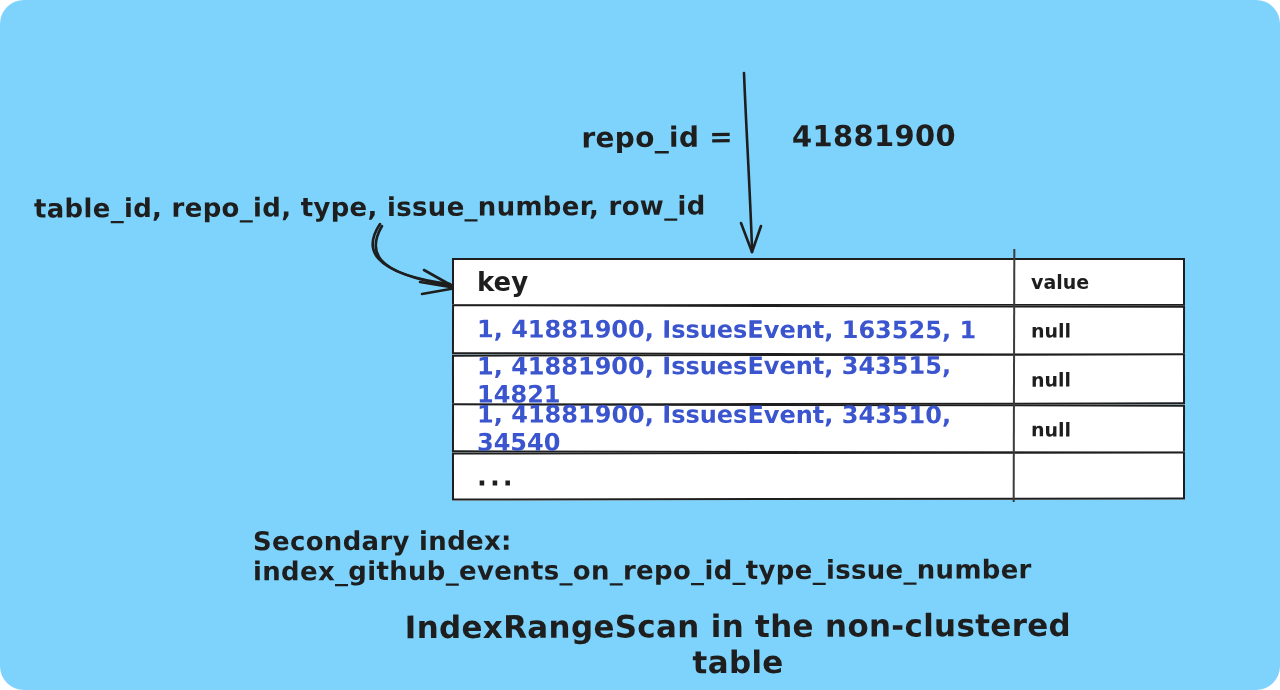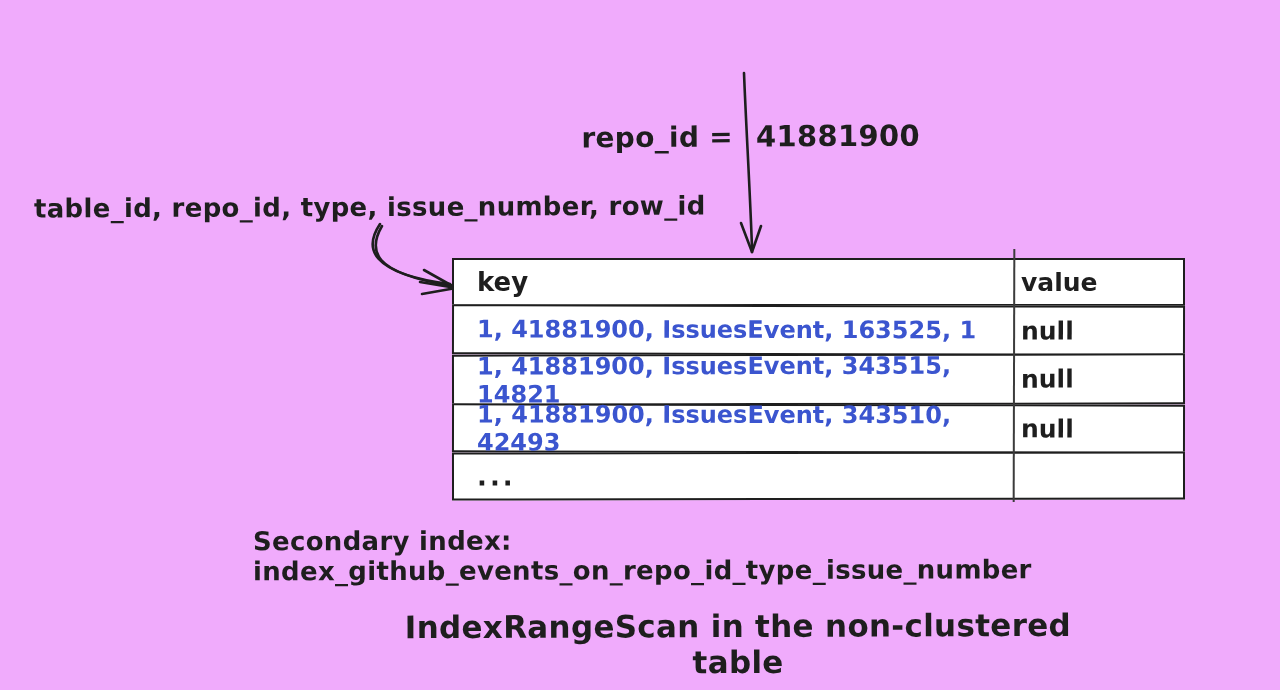--- a/index.html
+++ b/index.html
@@ -3,34 +3,35 @@
 <meta charset="utf-8">
 <style>
   :root{
     --ink:#1e1e1e;
     --blue:#3b55cf;
   }
   html,body{margin:0;padding:0;background:#ffffff;}
   .canvas{
     position:relative;
     width:1280px;height:690px;
-    background:#f0abfc;
+    background:#7dd3fc;
     overflow:hidden;
     font-family:"DejaVu Sans",sans-serif;
     color:var(--ink);
+    border-radius:24px;
   }
   .hand{letter-spacing:.3px;}
   
   .q-lhs{
     position:absolute;left:555px;top:121px;width:178px;
     text-align:right;font-size:28px;font-weight:600;
     transform:rotate(-.4deg);
   }
   .q-rhs{
-    position:absolute;left:756px;top:119px;
+    position:absolute;left:792px;top:119px;
     font-size:29px;font-weight:600;
     transform:rotate(-.3deg);
   }
   .arrow-down{position:absolute;left:728px;top:70px;}
   
   .cols-label{
     position:absolute;left:34px;top:192px;
     font-size:26px;font-weight:600;
     transform:rotate(-.25deg);
   }
@@ -46,21 +47,21 @@
     background:#fff;
   }
   .row + .row{margin-top:-1px;}
   .row.header{height:48px;}
   .row.r1{height:50px;transform:rotate(.12deg);}
   .row.r2{height:51px;transform:rotate(-.1deg);}
   .row.r3{height:49px;transform:rotate(.1deg);}
   .row.r4{height:48px;transform:rotate(-.08deg);}
   .cell{box-sizing:border-box;display:flex;align-items:center;height:100%;}
   .cell.key{width:562px;padding-left:23px;font-size:26px;font-weight:600;}
-  .cell.val{flex:1;padding-left:5px;font-size:25px;font-weight:600;}
+  .cell.val{flex:1;padding-left:15px;font-size:19px;font-weight:600;}
   .keytuple{color:var(--blue);font-size:24px;font-weight:600;}
   .ellipsis{font-size:26px;font-weight:700;letter-spacing:3px;}
   .divider{
     position:absolute;left:561px;top:-9px;height:253px;width:2.2px;
     background:#3c3c3c;transform:rotate(.15deg);
   }
   
   .caption{
     position:absolute;left:253px;top:525px;
     font-size:26px;font-weight:600;
@@ -109,21 +110,21 @@
       <div class="cell val">null</div>
     </div>
     <div class="row r2">
       <div class="cell key">
           <span class="keytuple">1, 41881900, IssuesEvent, 343515, 14821</span>
         </div>
       <div class="cell val">null</div>
     </div>
     <div class="row r3">
       <div class="cell key">
-          <span class="keytuple">1, 41881900, IssuesEvent, 343510, 42493</span>
+          <span class="keytuple">1, 41881900, IssuesEvent, 343510, 34540</span>
         </div>
       <div class="cell val">null</div>
     </div>
     <div class="row r4">
       <div class="cell key">
           <span class="ellipsis">...</span>
         </div>
       <div class="cell val"></div>
     </div>
     <div class="divider"></div>

